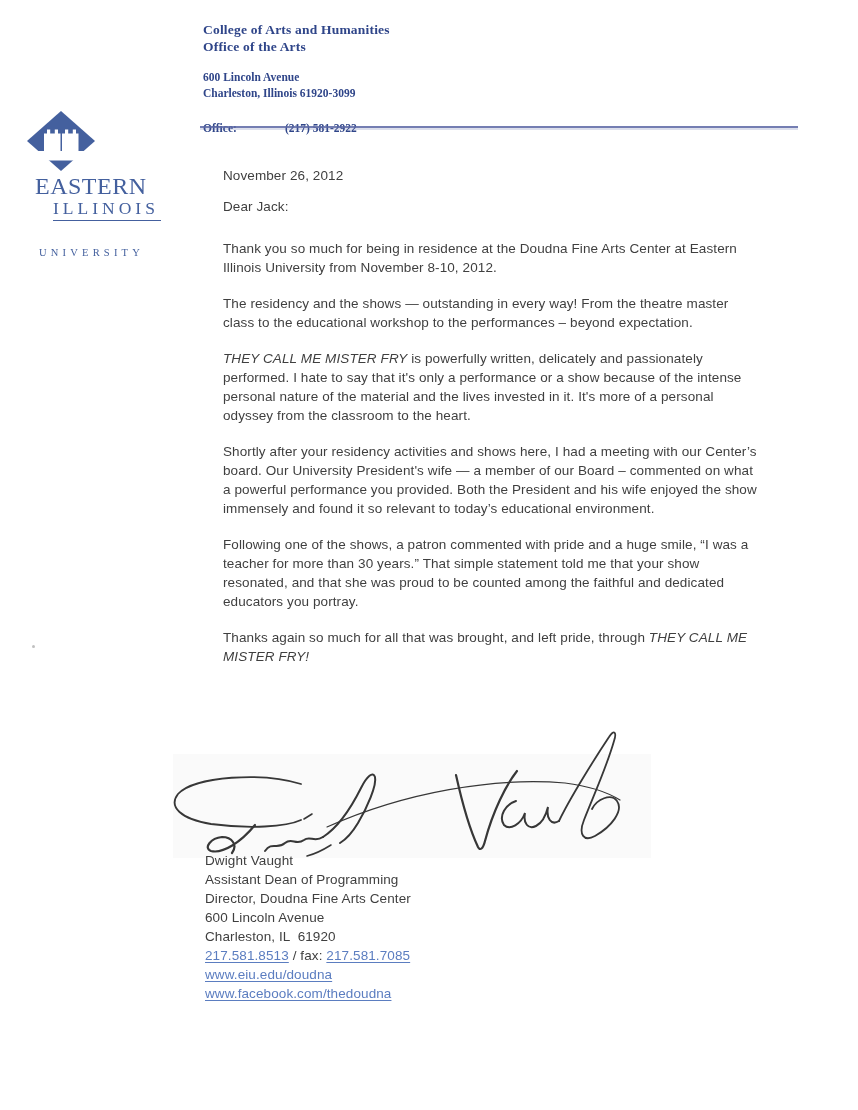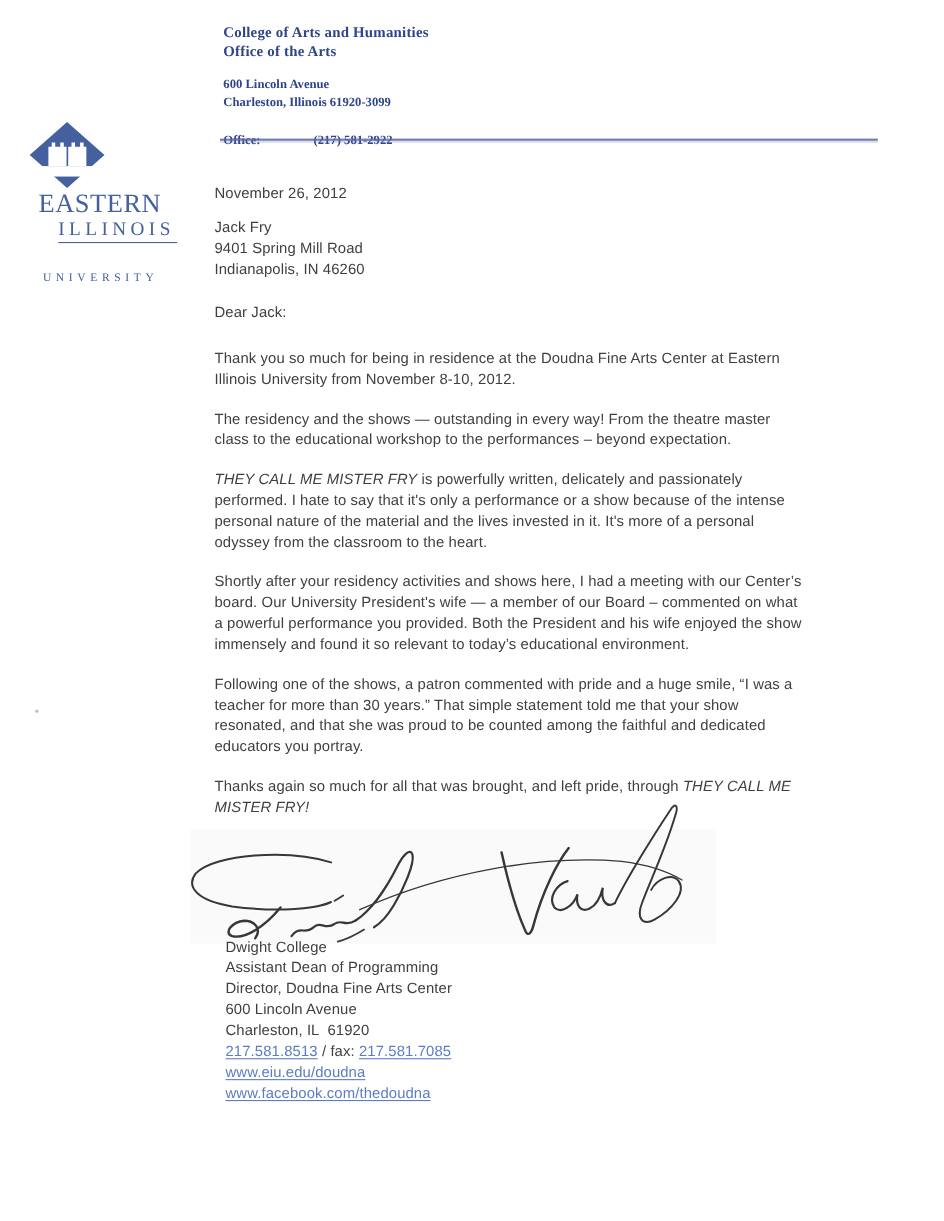--- a/index.html
+++ b/index.html
@@ -29,21 +29,21 @@
     background:var(--rule-blue);opacity:.85;
     box-shadow:0 2px 0 rgba(92,104,165,.25);
   }
   
   .logo{position:absolute;left:22px;top:110px;width:150px;color:var(--logo-blue);font-family:"Liberation Serif",serif;}
   .logo svg{position:absolute;left:4px;top:0;}
   .logo-line1{position:absolute;left:13px;top:63px;font-size:24px;letter-spacing:.5px;}
   .logo-line2{position:absolute;left:31px;top:88px;font-size:17.5px;letter-spacing:4px;border-bottom:1.5px solid var(--logo-blue);padding:0 2px 1px 0;}
   .logo-line3{position:absolute;left:17px;top:109px;font-size:10.5px;letter-spacing:4.2px;margin-top:28px;}
   
-  .letter{position:absolute;left:195px;top:166px;width:540px;font-size:13.5px;line-height:19px;letter-spacing:.1px;}
+  .letter{position:absolute;left:223px;top:166px;width:540px;font-size:13.5px;line-height:19px;letter-spacing:.1px;}
   .date{margin-bottom:12px;}
   .recipient{margin-bottom:20px;}
   .salutation{margin-bottom:23px;}
   .letter p{margin:0 0 17px 0;}
   .it{font-style:italic;}
   
   .signature{position:absolute;left:165px;top:680px;width:500px;height:185px;z-index:3;pointer-events:none;}
   
   .closing{position:absolute;left:205px;top:851px;font-size:13.5px;line-height:19px;letter-spacing:.1px;}
   .closing .line{white-space:pre-wrap;}
@@ -76,25 +76,20 @@
       <path d="M36,41 V23.5 h3 v-4 h3.2 v4 h4.6 v-4 h3.2 v4 h2.5 V41 Z" fill="#ffffff"></path>
       <rect x="5" y="41" width="60" height="9.5" fill="#ffffff"></rect>
     </svg>
     <div class="logo-line1">EASTERN</div>
     <div class="logo-line2">ILLINOIS</div>
     <div class="logo-line3">UNIVERSITY</div>
   </div>
 
   <div class="letter">
     <div class="date">November 26, 2012</div>
-    <div class="recipient">
-      <div class="line">Jack Fry</div>
-      <div class="line">9401 Spring Mill Road</div>
-      <div class="line">Indianapolis, IN 46260</div>
-    </div>
     <div class="salutation">Dear Jack:</div>
     <div id="paragraphs">
         <p><span>Thank you so much for being in residence at the Doudna Fine Arts Center at Eastern Illinois University from November 8-10, 2012.</span></p>
         <p><span>The residency and the shows — outstanding in every way! From the theatre master class to the educational workshop to the performances – beyond expectation.</span></p>
         <p><span class="it">THEY CALL ME MISTER FRY</span><span> is powerfully written, delicately and passionately performed. I hate to say that it's only a performance or a show because of the intense personal nature of the material and the lives invested in it. It's more of a personal odyssey from the classroom to the heart.</span></p>
         <p><span>Shortly after your residency activities and shows here, I had a meeting with our Center’s board. Our University President's wife — a member of our Board – commented on what a powerful performance you provided. Both the President and his wife enjoyed the show immensely and found it so relevant to today’s educational environment.</span></p>
         <p><span>Following one of the shows, a patron commented with pride and a huge smile, “I was a teacher for more than 30 years.” That simple statement told me that your show resonated, and that she was proud to be counted among the faithful and dedicated educators you portray.</span></p>
         <p><span>Thanks again so much for all that was brought, and left pride, through </span><span class="it">THEY CALL ME MISTER FRY!</span></p>
       </div>
   </div>
@@ -109,21 +104,21 @@
       <path d="M 139,139 L 147,134" stroke-width="1.6"></path>
       <path d="M 162,147 C 240,112 330,97 400,103 C 424,106 442,112 455,120" stroke-width="1.2"></path>
       <path d="M 291,95 C 297,122 305,150 313,167 C 315,171 318,169 320,161 C 328,131 341,105 352,91" stroke-width="2.2"></path>
       <path d="M 351,121 C 341,124 333,136 339,145 C 345,151 356,144 360,133 C 358,143 363,150 371,146 C 377,143 381,135 383,127 C 381,138 386,146 394,141" stroke-width="2"></path>
       <path d="M 394,141 C 405,118 430,78 444,57 C 449,49 452,52 449,61 C 441,89 427,119 419,140 C 413,155 419,162 430,156 C 446,147 459,131 452,121 C 446,113 432,119 427,129" stroke-width="1.8"></path>
       <path d="M 142,176 C 150,174 158,170 166,165" stroke-width="1.5"></path>
     </g>
   </svg>
 
   <div class="closing" id="closing">
-    <div class="line">Dwight College</div>
+    <div class="line">Dwight Vaught</div>
     <div class="line">Assistant Dean of Programming</div>
     <div class="line">Director, Doudna Fine Arts Center</div>
     <div class="line">600 Lincoln Avenue</div>
     <div class="line">Charleston, IL  61920</div>
     <div class="line"><a>217.581.8513</a><span class="fax-label"> / fax: </span><a>217.581.7085</a></div>
     <div class="line"><a>www.eiu.edu/doudna</a></div>
     <div class="line"><a>www.facebook.com/thedoudna</a></div>
   </div>
 
   <div class="speck"></div>

